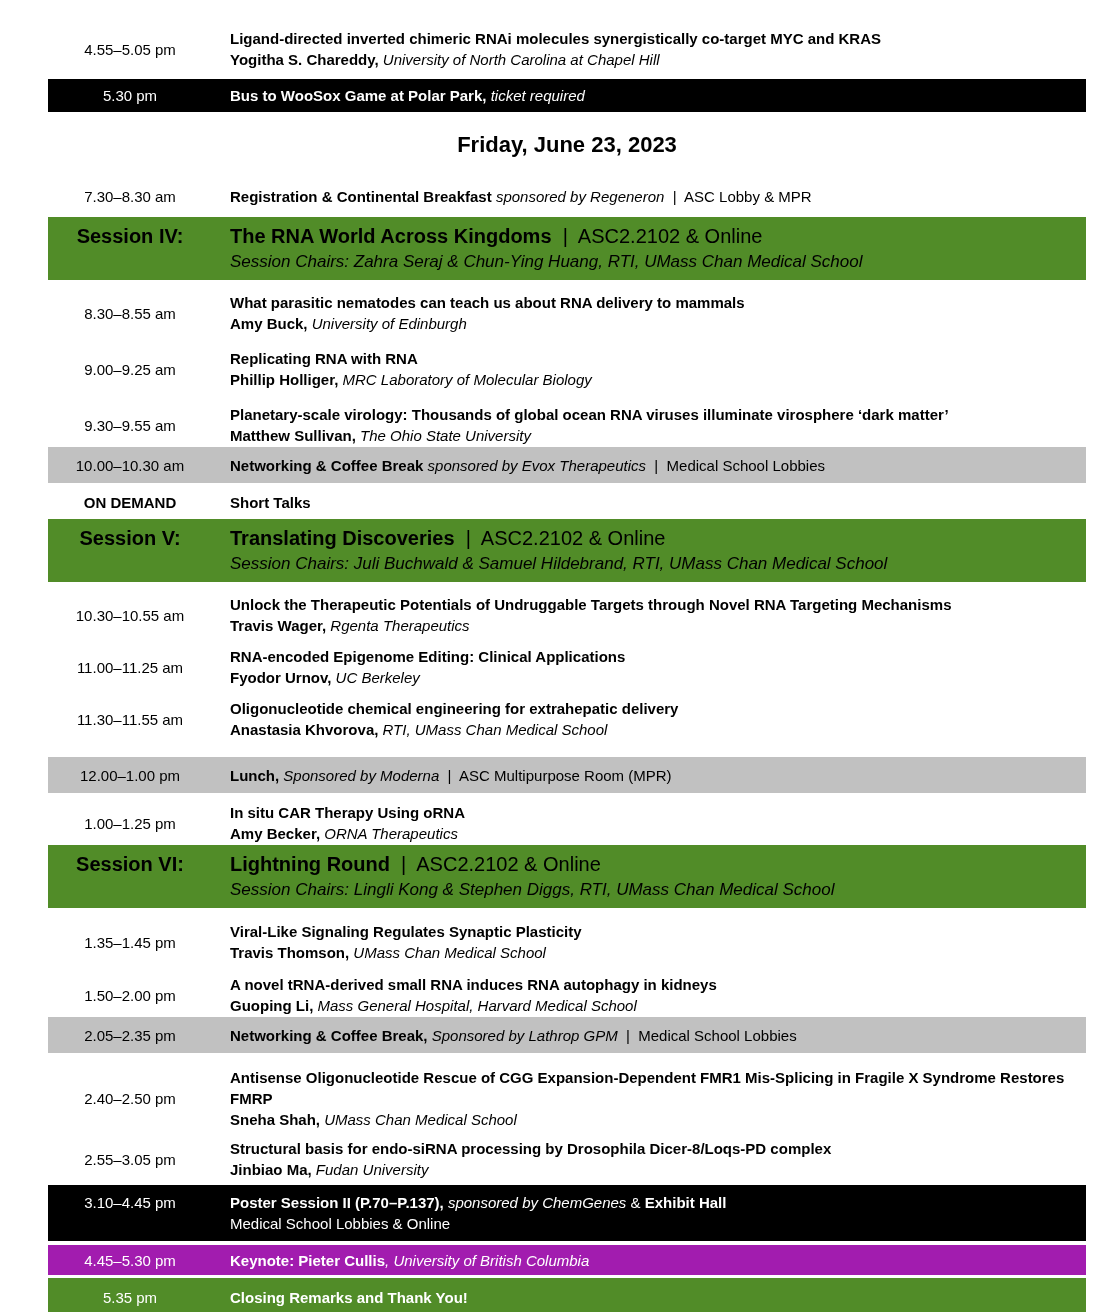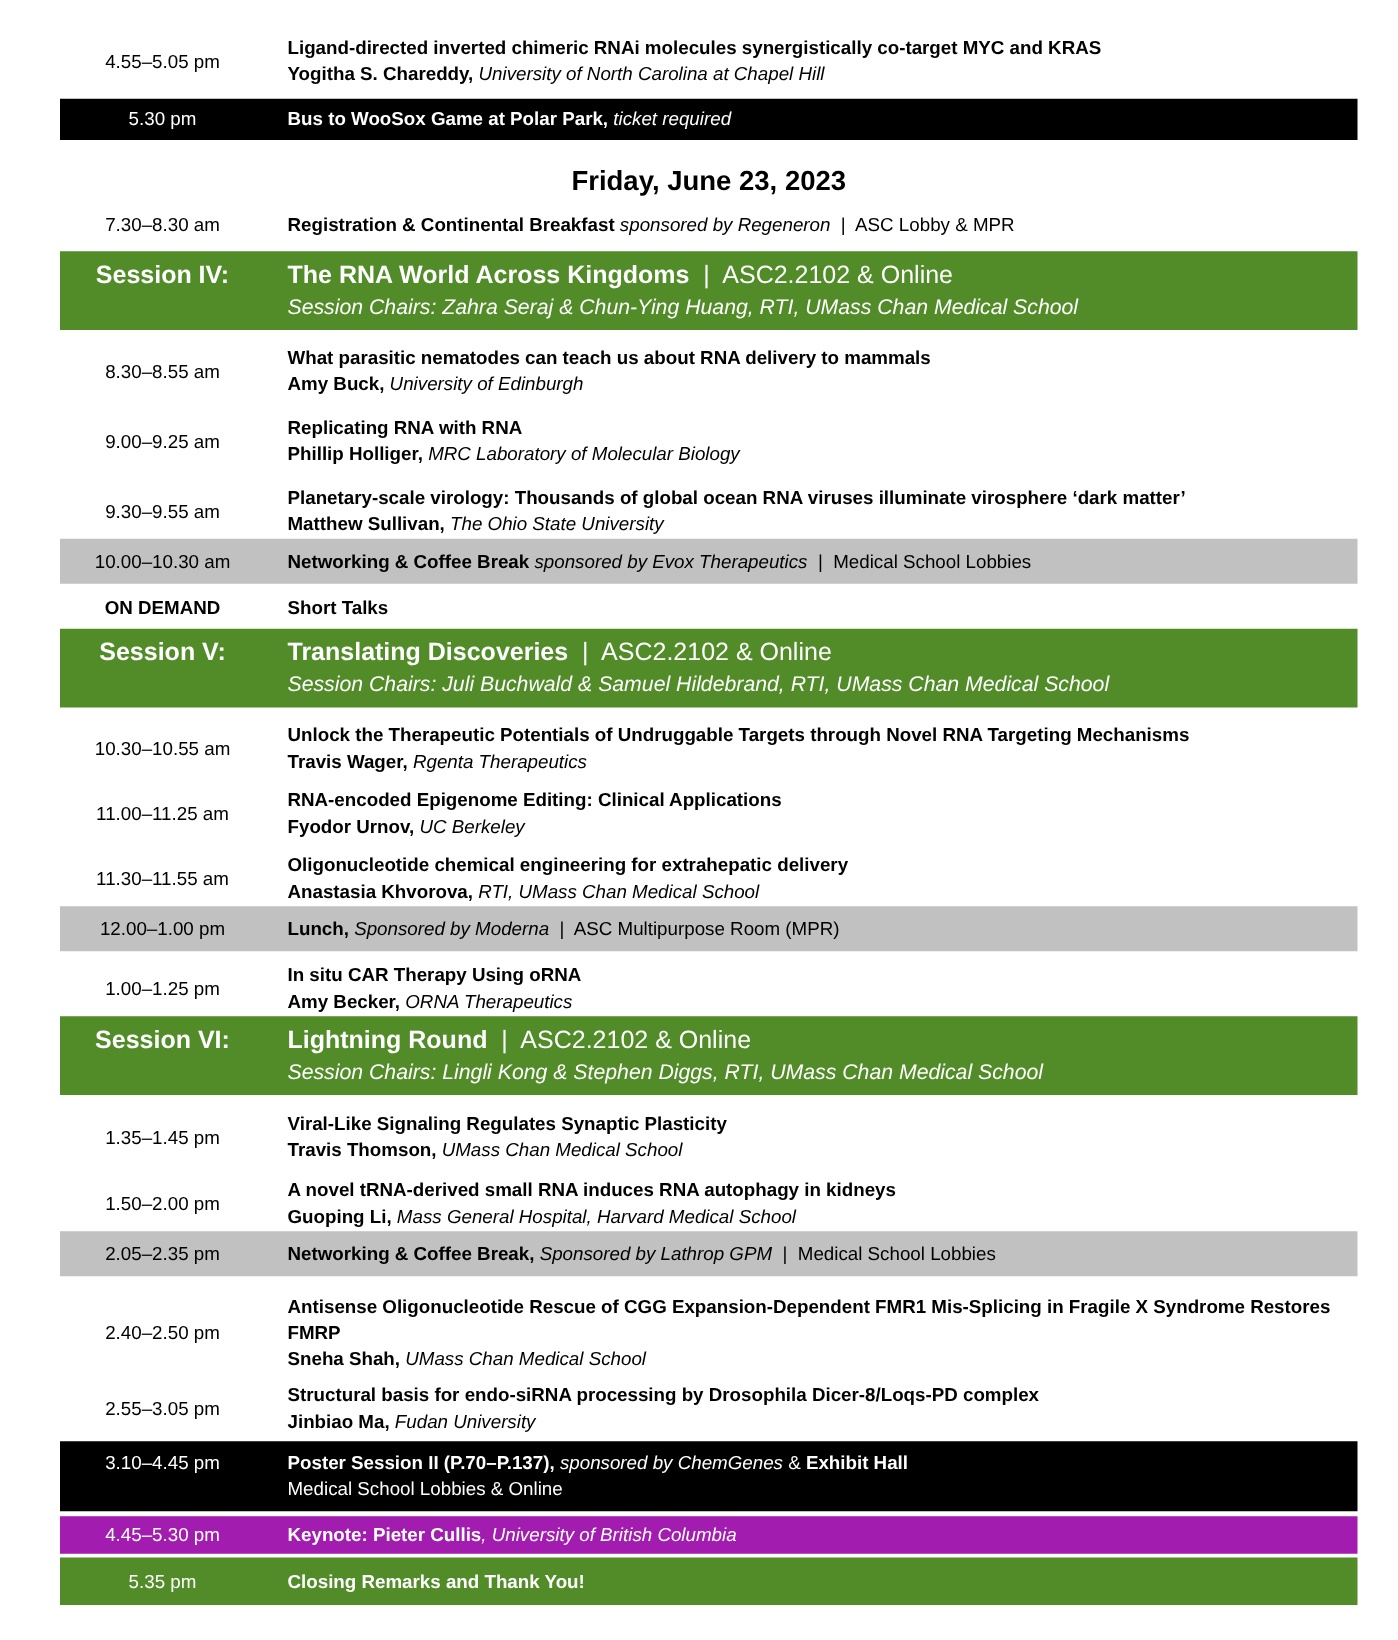--- a/index.html
+++ b/index.html
@@ -40,21 +40,21 @@
     text-align:center;
     font-size:22px;font-weight:bold;
     line-height:25px;
   }
 
   
   .plain{min-height:22px;align-items:center;}
 
   
   .session{
-    background:#518c28;color:#ffffff;
+    background:#518c28;color:#000000;
     min-height:63px;
     padding:6px 0;
     box-sizing:border-box;
     align-items:start;
   }
   .session .tcol{font-size:20px;font-weight:bold;line-height:27px;}
   .session .l1{font-size:20px;line-height:27px;white-space:pre-wrap;}
   .session .l1 .loc{font-weight:normal;}
   .session .l2{font-size:17px;line-height:24px;font-style:italic;white-space:pre-wrap;}
 
@@ -80,21 +80,21 @@
       <div class="line"><span class="b">Ligand-directed inverted chimeric RNAi molecules synergistically co-target MYC and KRAS</span></div>
       <div class="line"><span class="b">Yogitha S. Chareddy,</span><span class="i"> University of North Carolina at Chapel Hill</span></div>
     </div>
   </div>
 
   <div class="row bar bar-black" style="margin-bottom:20px">
     <div class="tcol">5.30 pm</div>
     <div class="line"><span class="b">Bus to WooSox Game at Polar Park,</span><span class="i"> ticket required</span></div>
   </div>
 
-  <div class="heading" style="margin-bottom:12px">Friday, June 23, 2023</div>
+  <div class="heading" style="margin-bottom:28px">Friday, June 23, 2023</div>
 
   <div class="row plain" style="margin-bottom:10px">
     <div class="tcol">7.30–8.30 am</div>
     <div class="line"><span class="b">Registration &amp; Continental Breakfast</span><span class="i"> sponsored by Regeneron</span><span>  |  ASC Lobby &amp; MPR</span></div>
   </div>
 
   <div class="row session" style="margin-bottom:11px">
     <div class="tcol">Session IV:</div>
     <div>
       <div class="l1"><span class="b">The RNA World Across Kingdoms</span><span class="loc">  |  ASC2.2102 &amp; Online</span></div>
@@ -153,21 +153,21 @@
   </div>
 
   <div class="row talk" style="margin-bottom:8px">
     <div class="tcol">11.00–11.25 am</div>
     <div>
       <div class="line"><span class="b">RNA-encoded Epigenome Editing: Clinical Applications</span></div>
       <div class="line"><span class="b">Fyodor Urnov,</span><span class="i"> UC Berkeley</span></div>
     </div>
   </div>
 
-  <div class="row talk" style="margin-bottom:0">
+  <div class="row talk" style="margin-bottom:16px">
     <div class="tcol">11.30–11.55 am</div>
     <div>
       <div class="line"><span class="b">Oligonucleotide chemical engineering for extrahepatic delivery</span></div>
       <div class="line"><span class="b">Anastasia Khvorova,</span><span class="i"> RTI, UMass Chan Medical School</span></div>
     </div>
   </div>
 
   <div class="row bar bar-gray" style="margin-bottom:8px">
     <div class="tcol">12.00–1.00 pm</div>
     <div class="line"><span class="b">Lunch,</span><span class="i"> Sponsored by Moderna</span><span>  |  ASC Multipurpose Room (MPR)</span></div>

